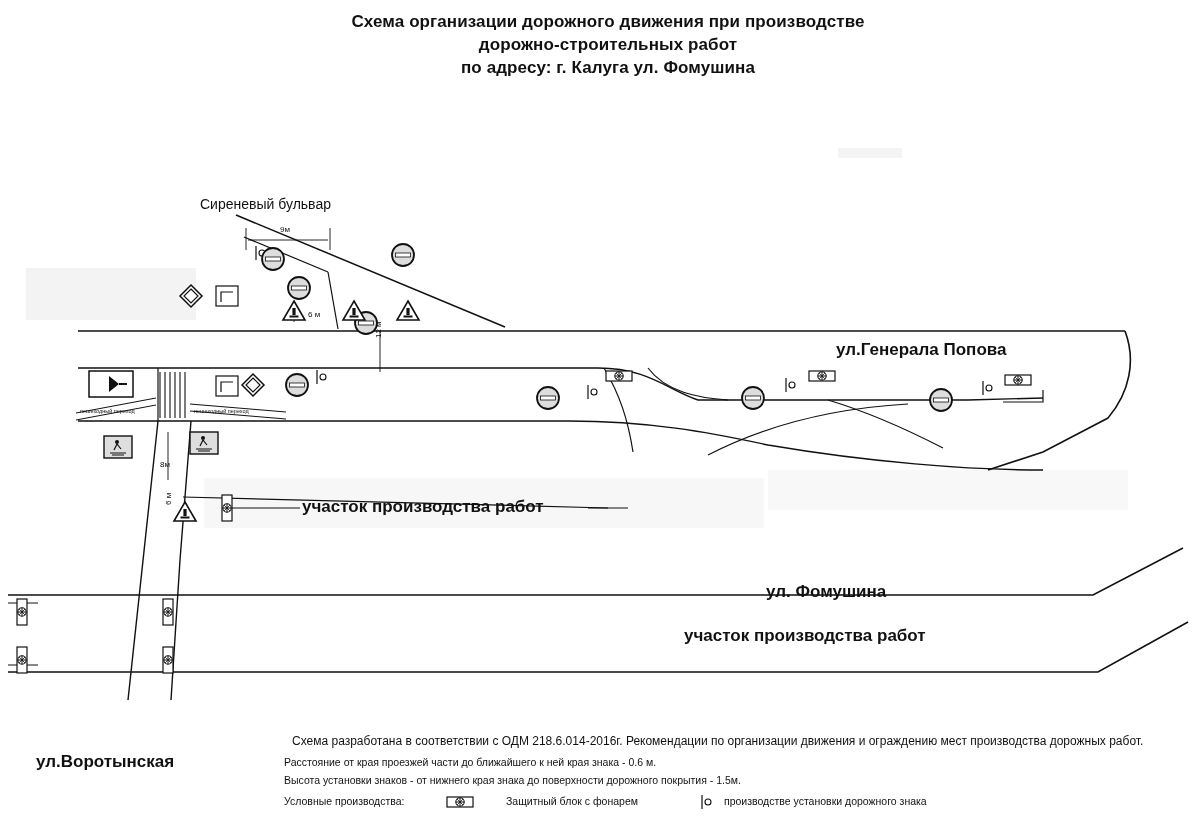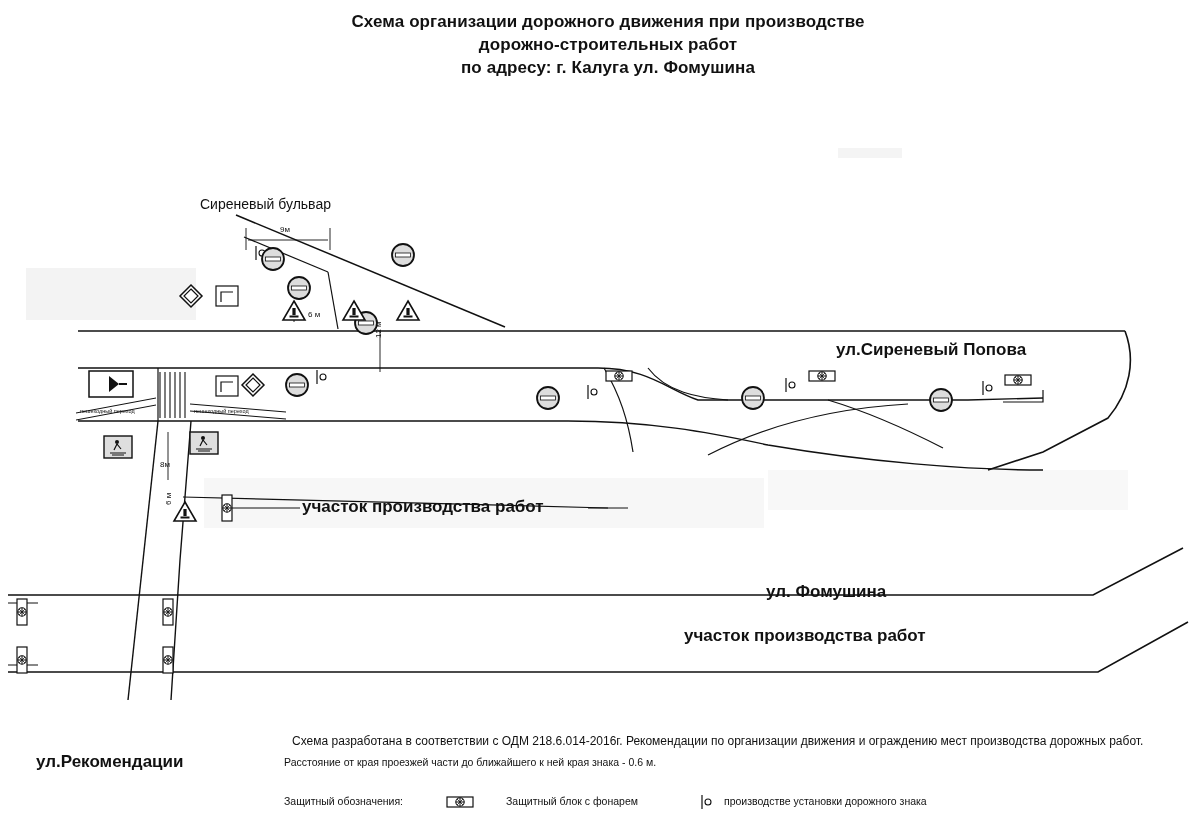--- a/index.html
+++ b/index.html
@@ -184,36 +184,37 @@
     <rect x="208" y="286" width="22" height="20" fill="#fff" stroke="#111" stroke-width="1.2"></rect>
     <path d="M213 302 L213 292 L225 292" fill="none" stroke="#111" stroke-width="1.2"></path>
     <rect x="208" y="376" width="22" height="20" fill="#fff" stroke="#111" stroke-width="1.2"></rect>
     <path d="M213 392 L213 382 L225 382" fill="none" stroke="#111" stroke-width="1.2"></path>
 
     <use href="#blockIcon" transform="translate(452,802)"></use>
     <use href="#signPost" transform="translate(694,802)"></use>
   </svg>
 
   <div class="lbl small" style="left:192px;top:196px;">Сиреневый бульвар</div>
-  <div class="lbl street-big" style="left:828px;top:340px;">ул.Сиреневый Попова</div>
+  <div class="lbl street-big" style="left:828px;top:340px;">ул.Генерала Попова</div>
   <div class="lbl street-big" style="left:758px;top:582px;">ул. Фомушина</div>
-  <div class="lbl street-big" style="left:28px;top:752px;">ул.Рекомендации</div>
+  <div class="lbl street-big" style="left:28px;top:752px;">ул.Воротынская</div>
 
   <div class="lbl zone-big" style="left:294px;top:497px;">участок производства работ</div>
   <div class="lbl zone-big" style="left:676px;top:626px;">участок производства работ</div>
 
   <div class="lbl tiny" style="left:272px;top:225px;">9м</div>
   <div class="lbl tiny" style="left:300px;top:310px;">6 м</div>
   <div class="lbl tiny" style="left:366px;top:338px;transform:rotate(-90deg);transform-origin:left top;">12 м</div>
   <div class="lbl tiny" style="left:152px;top:460px;">8м</div>
   <div class="lbl tiny" style="left:156px;top:505px;transform:rotate(-90deg);transform-origin:left top;">6 м</div>
 
   <div class="lbl tiny" style="left:72px;top:408px;font-size:5.5px;">пешеходный переход</div>
   <div class="lbl tiny" style="left:186px;top:408px;font-size:5.5px;">пешеходный переход</div>
 
   <div class="lbl note small-note" style="left:284px;top:734px;font-size:12px;">Схема разработана в соответствии с ОДМ 218.6.014-2016г. Рекомендации по организации движения и ограждению мест производства дорожных работ.</div>
   <div class="lbl note" style="left:276px;top:756px;">Расстояние от края проезжей части до ближайшего к ней края знака - 0.6 м.</div>
-
-  <div class="lbl note" style="left:276px;top:795px;">Защитный обозначения:</div>
+  <div class="lbl note" style="left:276px;top:774px;">Высота установки знаков -  от нижнего края знака до поверхности дорожного покрытия - 1.5м.</div>
+
+  <div class="lbl note" style="left:276px;top:795px;">Условные производства:</div>
   <div class="lbl note" style="left:498px;top:795px;">Защитный блок с фонарем</div>
   <div class="lbl note" style="left:716px;top:795px;">производстве установки дорожного знака</div>
 
 </div>
 
 </body></html>

